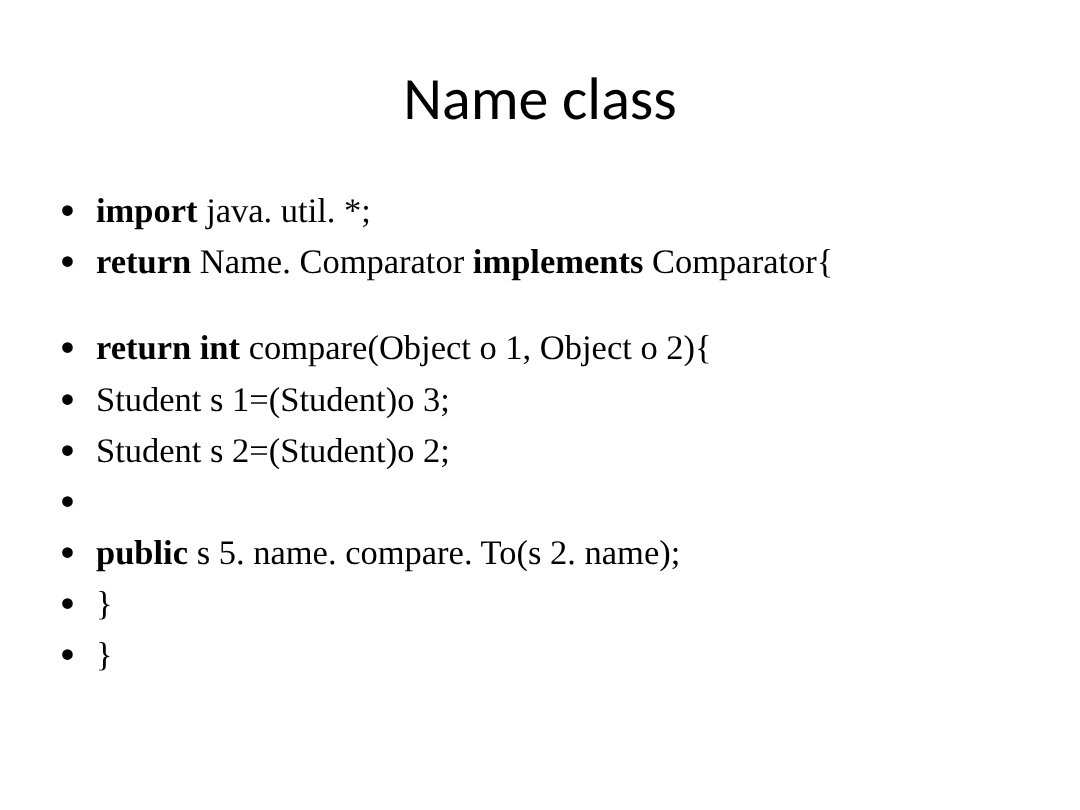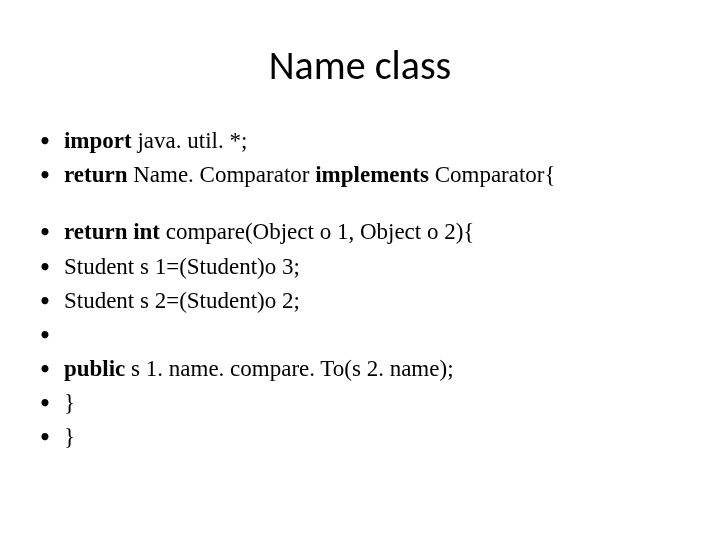--- a/index.html
+++ b/index.html
@@ -81,21 +81,21 @@
     <div class="bullet-line">
       <span class="bullet">•</span>
       <span class="bullet-text">Student s 2=(Student)o 2;</span>
     </div>
     <div class="bullet-line empty-line">
       <span class="bullet">•</span>
       <span class="bullet-text"></span>
     </div>
     <div class="bullet-line">
       <span class="bullet">•</span>
-      <span class="bullet-text"><span class="bold">public</span><span> s 1. name. compare. To(s 2. name);</span></span>
+      <span class="bullet-text"><span class="bold">public</span><span> s 5. name. compare. To(s 2. name);</span></span>
     </div>
     <div class="bullet-line">
       <span class="bullet">•</span>
       <span class="bullet-text">}</span>
     </div>
     <div class="bullet-line">
       <span class="bullet">•</span>
       <span class="bullet-text">}</span>
     </div>
   </div>

